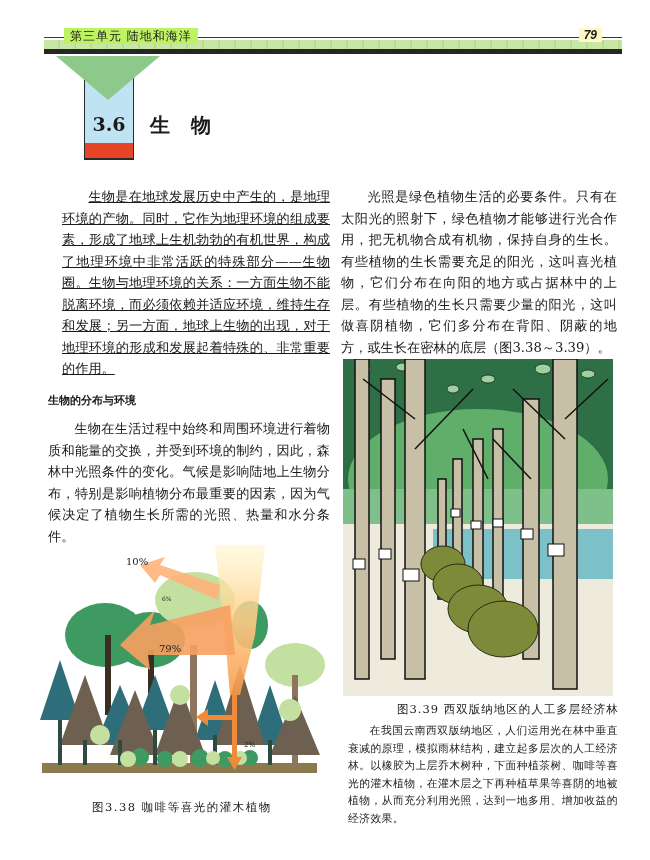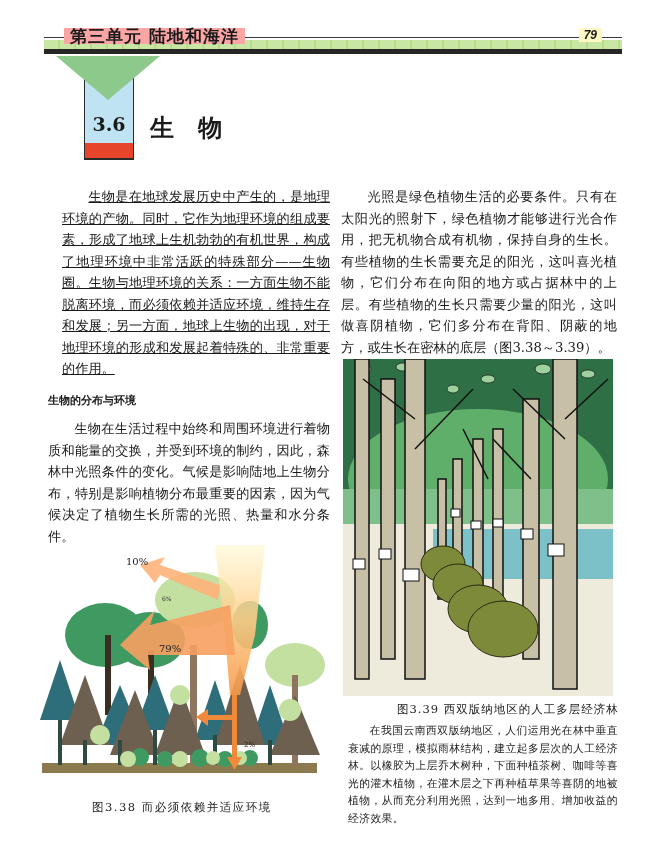--- a/index.html
+++ b/index.html
@@ -5,38 +5,38 @@
   html, body { margin: 0; padding: 0; background: #ffffff; }
   body { width: 650px; height: 860px; position: relative; overflow: hidden;
          font-family: "DejaVu Serif", "Liberation Serif", serif; color: #1a1a1a; }
 
   
   .hdr { position: absolute; left: 44px; top: 28px; width: 578px; height: 28px; }
   .hdr-line { position: absolute; left: 0; right: 0; top: 9px; height: 1px; background: #3a3a3a; }
   .hdr-green { position: absolute; left: 0; right: 0; top: 12px; height: 9px;
                background: repeating-linear-gradient(90deg, #c8e6a4 0 14px, #b6dc8c 14px 16px); }
   .hdr-dark { position: absolute; left: 0; right: 0; top: 21px; height: 5px; background: #262626; }
-  .hdr-title { position: absolute; left: 20px; top: 0; background: #fca5a5; padding: 0 6px;
-               font-size: 17px; font-weight: bold; letter-spacing: 1px; line-height: 16px; }
+  .hdr-title { position: absolute; left: 20px; top: 0; background: #bef264; padding: 0 6px;
+               font-size: 12px; font-weight: normal; letter-spacing: 1px; line-height: 16px; }
   .hdr-page { position: absolute; right: 20px; top: 0; background: #fef9c3; padding: 0 5px;
               font-family: "Liberation Sans", sans-serif; font-size: 12px; font-style: italic;
               font-weight: bold; line-height: 14px; }
 
   
   .badge-tri { position: absolute; left: 56px; top: 56px; width: 0; height: 0;
                border-left: 52px solid transparent; border-right: 52px solid transparent;
                border-top: 44px solid #8cc98a; z-index: 2; }
   .badge-box { position: absolute; left: 84px; top: 70px; width: 48px; height: 88px;
                border: 1px solid #2a2a2a; background: #bfe3f2; }
   .badge-red { position: absolute; left: 84px; top: 143px; width: 48px; height: 15px;
                background: #e6452a; border: 1px solid #2a2a2a; border-top: none; }
   .badge-num { position: absolute; left: 86px; top: 113px; width: 46px; text-align: center;
                font-size: 19px; font-weight: bold; z-index: 3; }
-  .sec-title { position: absolute; left: 150px; top: 112px; font-size: 24px; font-weight: bold;
-               letter-spacing: 8px; }
+  .sec-title { position: absolute; left: 150px; top: 112px; font-size: 20px; font-weight: bold;
+               letter-spacing: 8px; font-family: Liberation Serif, serif; }
 
   
   .para { position: absolute; font-size: 13.2px; line-height: 21.5px; text-align: justify;
           text-indent: 2em; }
   .p1 { left: 62px; top: 186px; width: 268px; text-decoration: underline; }
   .p2 { left: 341px; top: 186px; width: 276px; }
   .h2 { position: absolute; left: 48px; top: 393px; font-family: "DejaVu Sans", "Liberation Sans", sans-serif;
         font-size: 11px; font-weight: bold; }
   .p3 { left: 48px; top: 418px; width: 282px; }
 
@@ -145,21 +145,21 @@
     <rect x="192" y="150" width="5" height="65" fill="#f08a3a"></rect>
     <polygon points="187,212 202,212 194.5,225" fill="#f08a3a"></polygon>
     <rect x="165" y="170" width="28" height="5" fill="#f08a3a"></rect>
     <polygon points="168,164 168,181 156,172" fill="#f08a3a"></polygon>
   </svg>
   <div class="pct" style="left:86px;top:11px;">10%</div>
   <div class="pct" style="left:119px;top:98px;">79%</div>
   <div class="pct" style="left:122px;top:50px;font-size:6px;">6%</div>
   <div class="pct" style="left:204px;top:196px;font-size:7px;">2%</div>
 </div>
-<div class="cap38">图3.38   而必须依赖并适应环境</div>
+<div class="cap38">图3.38   咖啡等喜光的灌木植物</div>
 
 <div class="fig39">
   <svg width="270" height="337" viewBox="0 0 270 337">
     <rect x="0" y="0" width="270" height="337" fill="#f3f1e6"></rect>
     <rect x="0" y="0" width="270" height="160" fill="#2f6f46"></rect>
     <ellipse cx="135" cy="120" rx="130" ry="70" fill="#5fae6a"></ellipse>
     <rect x="0" y="130" width="270" height="40" fill="#7fc08a"></rect>
     <rect x="0" y="165" width="270" height="172" fill="#eeeadc"></rect>
     <rect x="90" y="170" width="180" height="50" fill="#7cc0c8"></rect>
 

